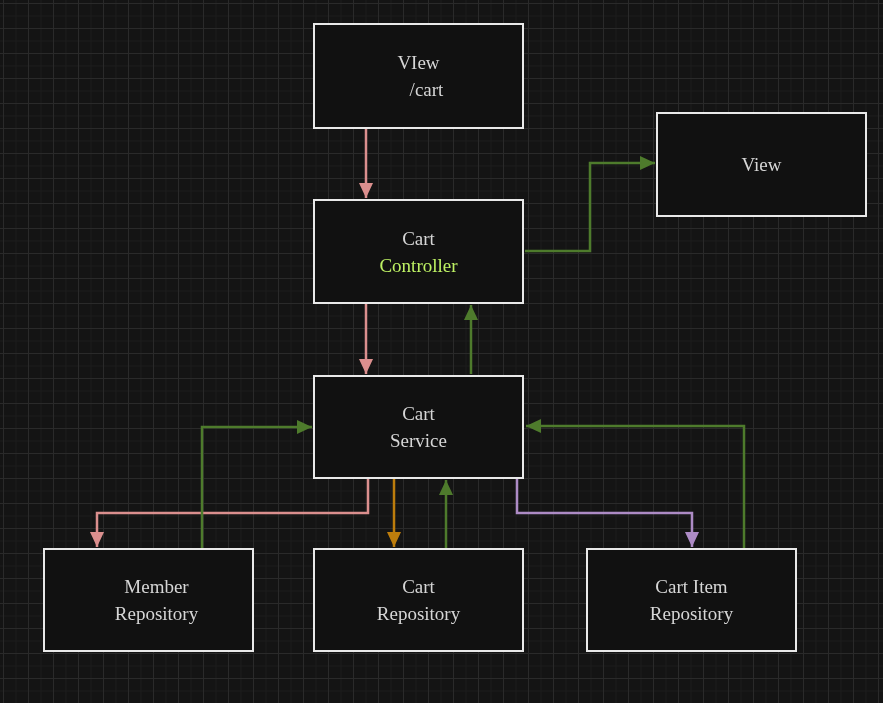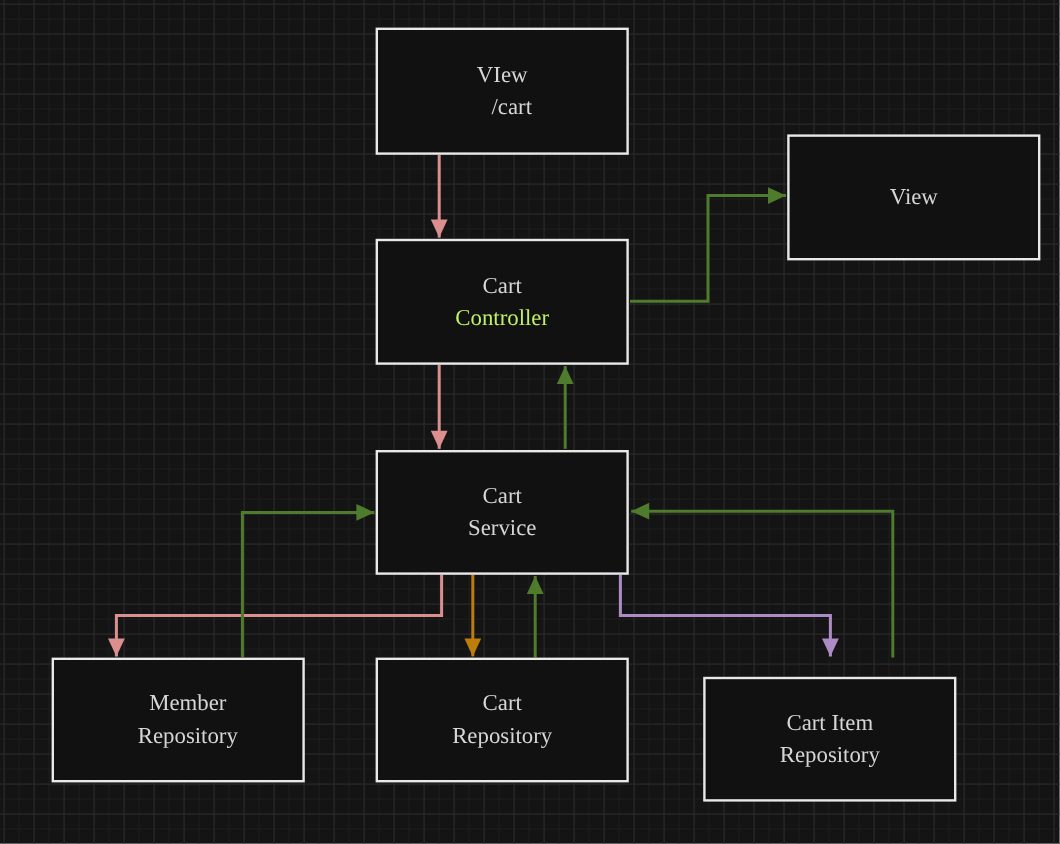--- a/index.html
+++ b/index.html
@@ -113,18 +113,18 @@
         <div class="node-line" style="color: rgb(214, 214, 214);">Service</div>
       </div>
       <div class="node" style="left: 43px; top: 548px; width: 211px; height: 104px; border-color: rgb(233, 233, 233); background: rgb(17, 17, 17); padding-left: 16px;">
         <div class="node-line" style="color: rgb(214, 214, 214);">Member</div>
         <div class="node-line" style="color: rgb(214, 214, 214);">Repository</div>
       </div>
       <div class="node" style="left: 313px; top: 548px; width: 211px; height: 104px; border-color: rgb(233, 233, 233); background: rgb(17, 17, 17);">
         <div class="node-line" style="color: rgb(214, 214, 214);">Cart</div>
         <div class="node-line" style="color: rgb(214, 214, 214);">Repository</div>
       </div>
-      <div class="node" style="left: 586px; top: 564px; width: 211px; height: 104px; border-color: rgb(233, 233, 233); background: rgb(17, 17, 17);">
+      <div class="node" style="left: 586px; top: 548px; width: 211px; height: 104px; border-color: rgb(233, 233, 233); background: rgb(17, 17, 17);">
         <div class="node-line" style="color: rgb(214, 214, 214);">Cart Item</div>
         <div class="node-line" style="color: rgb(214, 214, 214);">Repository</div>
       </div>
     </div>
 </div>
 
 </body></html>

